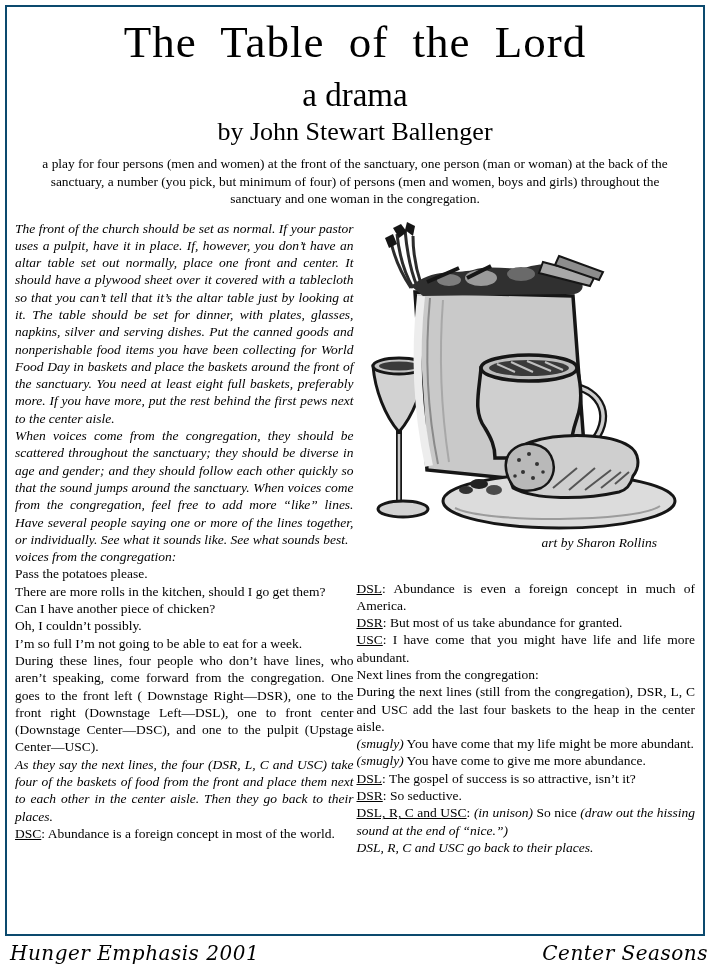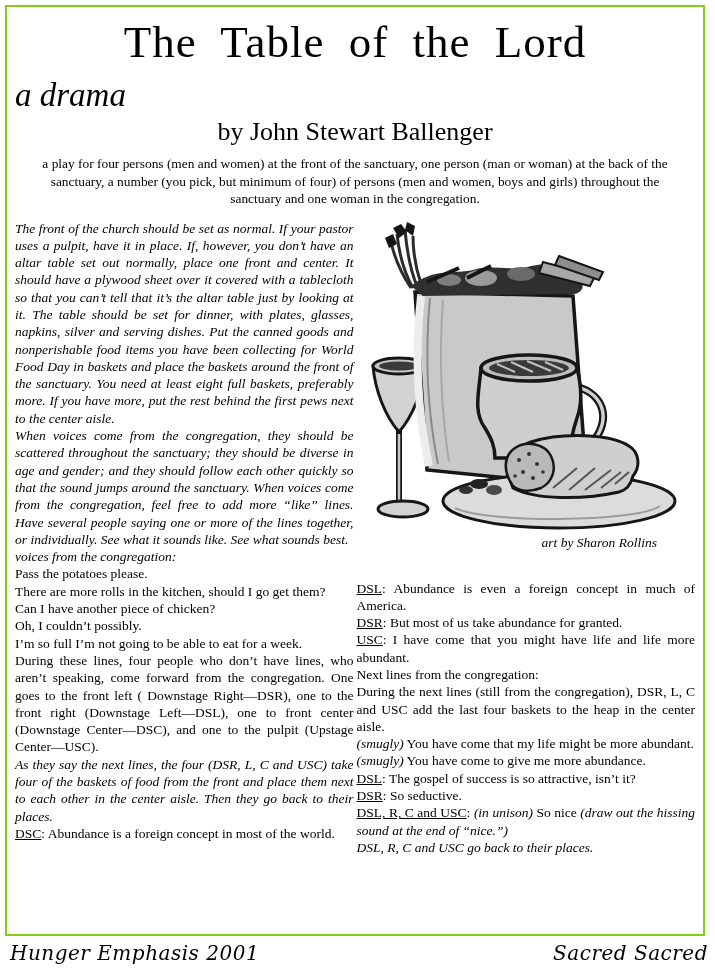--- a/index.html
+++ b/index.html
@@ -2,27 +2,27 @@
 <html><head>
 <meta charset="utf-8">
 <style>
   html,body{margin:0;padding:0;}
   body{
     width:715px;height:975px;background:#ffffff;color:#000;
     font-family:"Liberation Serif", serif;position:relative;overflow:hidden;
   }
   .frame{
     position:absolute;left:5px;top:5px;width:700px;height:931px;
-    border:2px solid #84cc16;box-sizing:border-box;padding:6px 8px 0 8px;overflow:hidden;
+    border:2px solid #0c4a6e;box-sizing:border-box;padding:6px 8px 0 8px;overflow:hidden;
   }
   .title{
     margin:6px 0 0;text-align:center;font-weight:normal;
     font-size:45px;line-height:47px;word-spacing:12px;letter-spacing:1px;
   }
-  .subtitle{margin-top:13px;font-size:33px;line-height:33px;font-style:italic;}
+  .subtitle{margin-top:13px;text-align:center;font-size:33px;line-height:33px;}
   .byline{margin-top:9px;text-align:center;font-size:26px;line-height:22px;}
   .intro{margin:12px auto 12px;width:662px;text-align:center;font-size:13.4px;line-height:17.5px;}
   .columns{display:flex;gap:3px;margin-top:7px;}
   .col{width:341px;font-size:13.5px;line-height:17.3px;}
   .col p, .col div{margin:0;}
   .just{text-align:justify;}
   .it{font-style:italic;}
   .gap18{margin-top:18px;}
   .gap13{margin-top:13px;}
   .gap17{margin-top:17px;}
@@ -143,15 +143,15 @@
         <div class="just"><span class="spk">DSR</span><span>: So seductive.</span></div>
         <div class="just"><span class="spk">DSL, R, C and USC</span><span>: </span><span class="it">(in unison)</span><span> So nice </span><span class="it">(draw out the hissing sound at the end of “nice.”)</span></div>
         <div class="it just">DSL, R, C and USC go back to their places.</div>
       </div>
 
     </div>
   </div>
 
   <div class="footer">
     <span>Hunger Emphasis 2001</span>
-    <span>Sacred Sacred</span>
+    <span>Center Seasons</span>
   </div>
 </div>
 
 </body></html>

